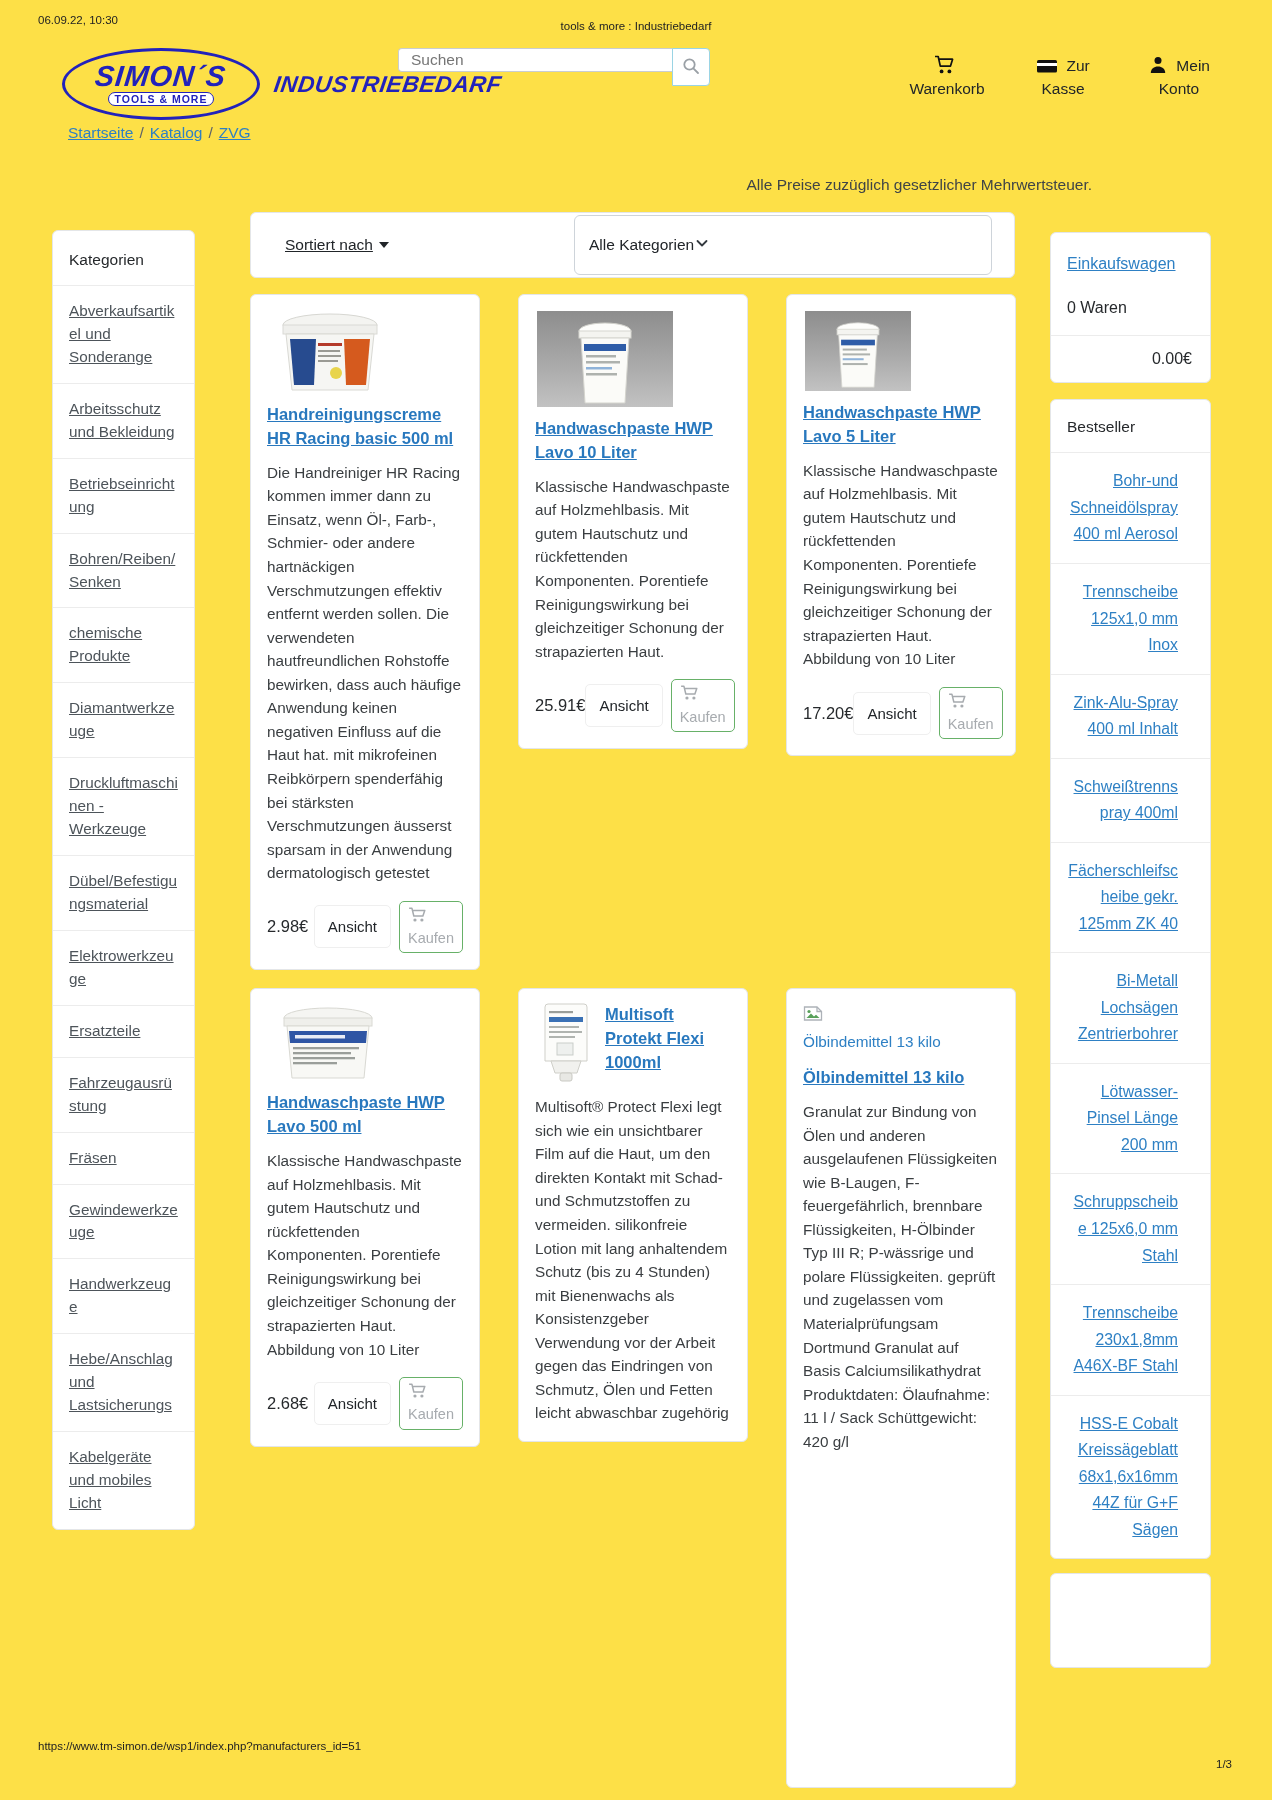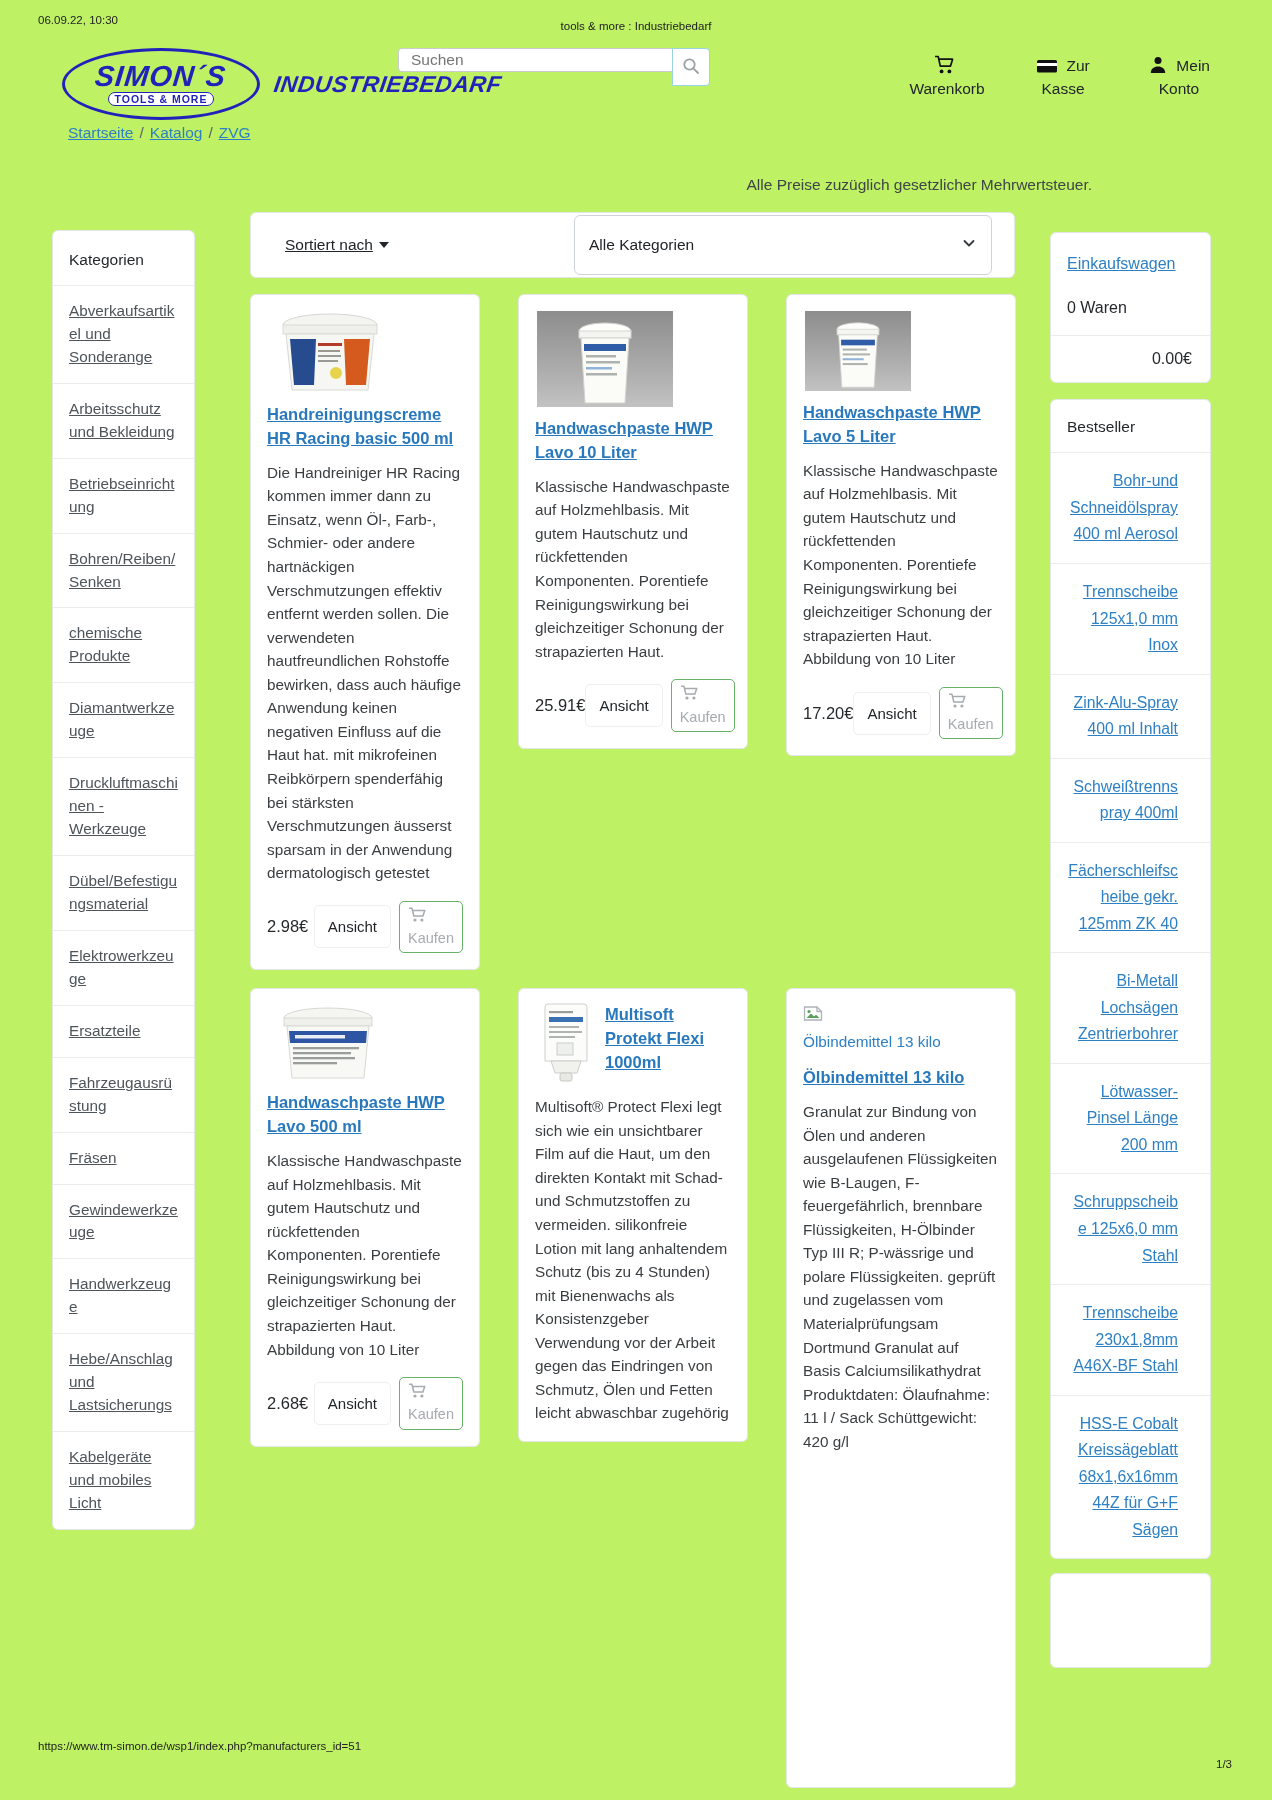--- a/index.html
+++ b/index.html
@@ -1,19 +1,19 @@
 <!DOCTYPE html>
 <html lang="de"><head>
 <meta charset="utf-8">
 <style>
   * { box-sizing: border-box; margin: 0; padding: 0; }
   html,body { background:#fff; }
   .page {
     position: relative; width: 1272px; height: 1800px; overflow: hidden;
-    background: #bef264; font-family: "Liberation Sans", sans-serif; color:#373b3e;
+    background: #fde047; font-family: "Liberation Sans", sans-serif; color:#373b3e;
     margin: 0 auto;
   }
   
   .print-header { position:absolute; top:14px; left:0; right:0; height:18px; font-size:11.5px; color:#222; }
   .print-header .ph-date { position:absolute; left:38px; top:0; }
   .print-header .ph-title { position:absolute; left:0; right:0; top:6px; text-align:center; }
   .print-footer { position:absolute; top:1740px; left:0; right:0; font-size:11.5px; color:#222; }
   .print-footer .pf-url { position:absolute; left:38px; top:0; }
   .print-footer .pf-page { position:absolute; right:40px; top:18px; }
 
@@ -54,21 +54,21 @@
   .cat-item { border-top:1px solid #ececec; padding:14px 16px; }
   .cat-item a { font-size:15.3px; line-height:1.5; color:#4d545a; text-decoration:underline; overflow-wrap:break-word; word-break:break-word; display:block; cursor:pointer; }
 
   
   .main { position:absolute; left:198px; top:0; width:765px; }
   .toolbar { display:flex; align-items:center; justify-content:space-between; padding:12px 22px 12px 34px; height:66px; }
   .sort-link { font-size:15.5px; color:#212529; text-decoration:underline; cursor:pointer; }
   .caret-down { display:inline-block; width:0; height:0; border-left:5px solid transparent; border-right:5px solid transparent; border-top:6px solid #212529; margin-left:6px; vertical-align:2px; }
   .select {
     width:418px; height:60px; border:1px solid #ced4da; border-radius:6px; background:#fff;
-    display:flex; align-items:center; justify-content:space-between; padding:0 14px; font-size:15.5px; color:#212529; cursor:pointer;
+    display:flex; align-items:center; justify-content:flex-start; padding:0 14px; font-size:15.5px; color:#212529; cursor:pointer;
   }
 
   .grid { margin-top:16px; display:grid; grid-template-columns:230px 230px 230px; column-gap:38px; row-gap:18px; align-items:start; }
   .pcard { padding:14px 16px 16px; }
   .pcard.clipped { height:800px; overflow:hidden; }
   .p-img { margin:2px 0 10px 2px; }
   .p-title { display:block; font-size:16.5px; font-weight:bold; line-height:1.45; color:#2878be; text-decoration:underline; cursor:pointer; margin-bottom:10px; overflow-wrap:break-word; }
   .p-desc { font-size:15.3px; line-height:1.54; color:#3a3e41; overflow-wrap:break-word; }
   .p-buyrow { display:flex; align-items:center; margin-top:16px; }
   .p-price { font-size:16.5px; color:#26292c; flex:0 0 auto; }

